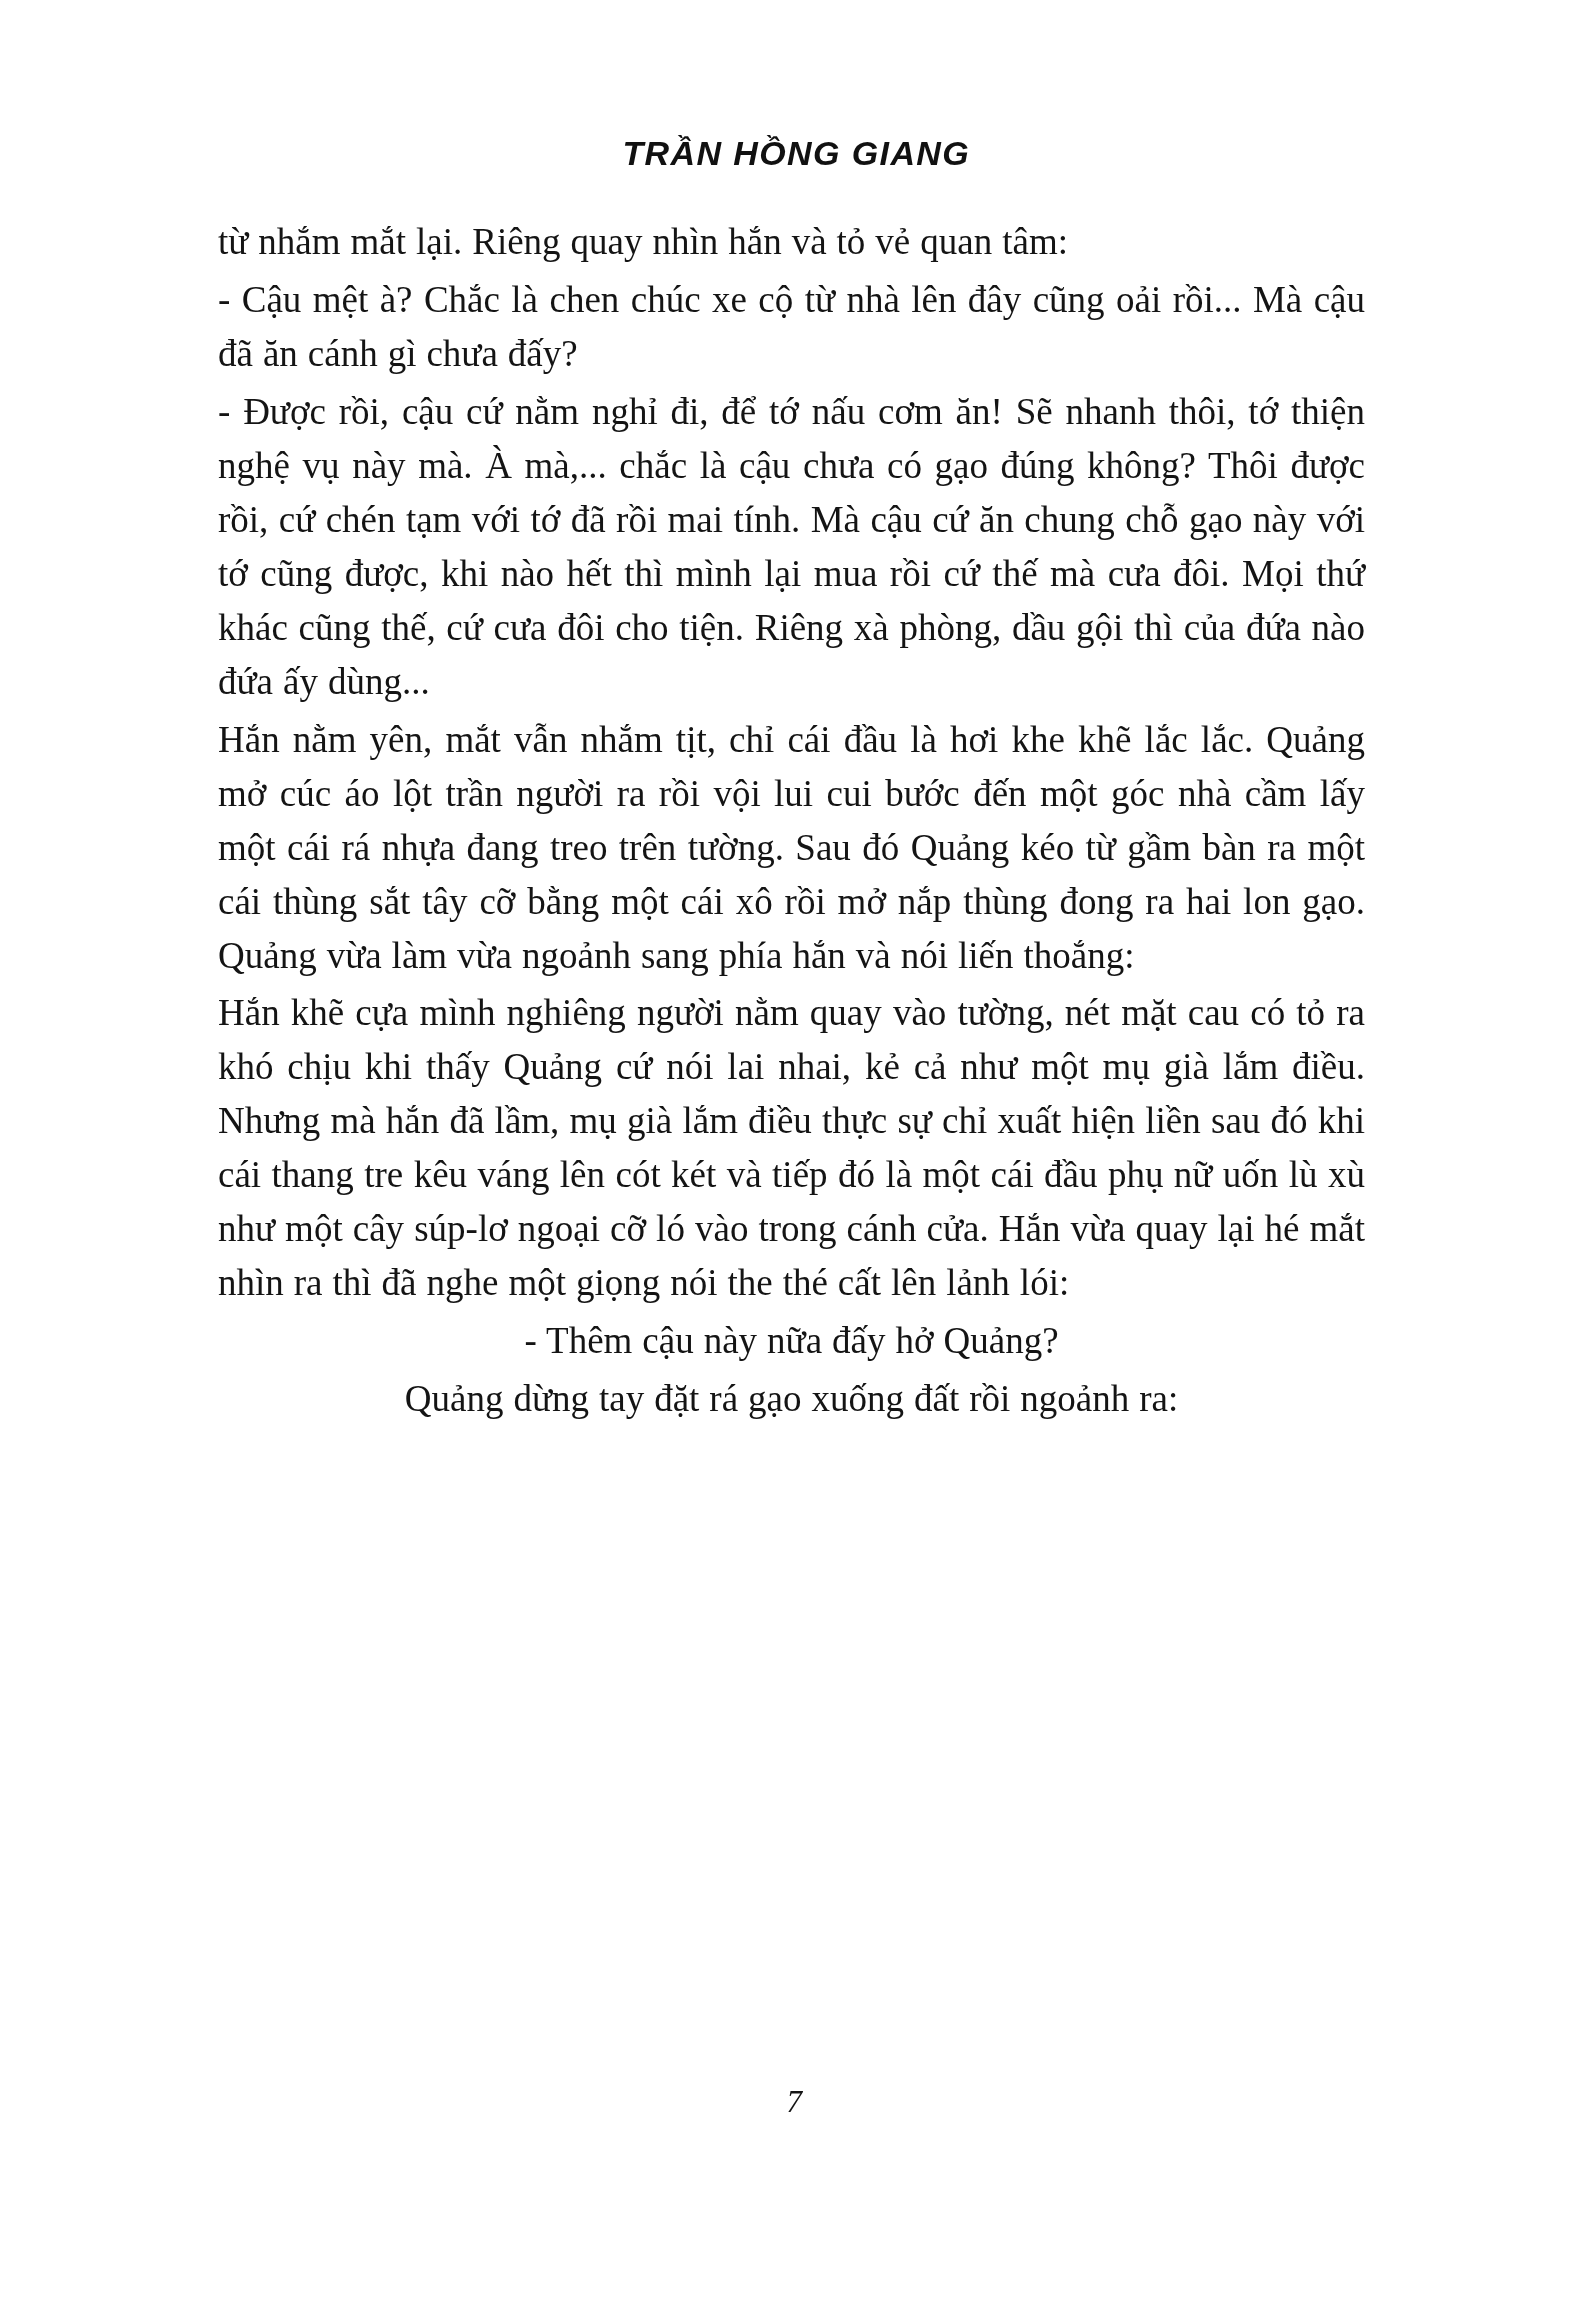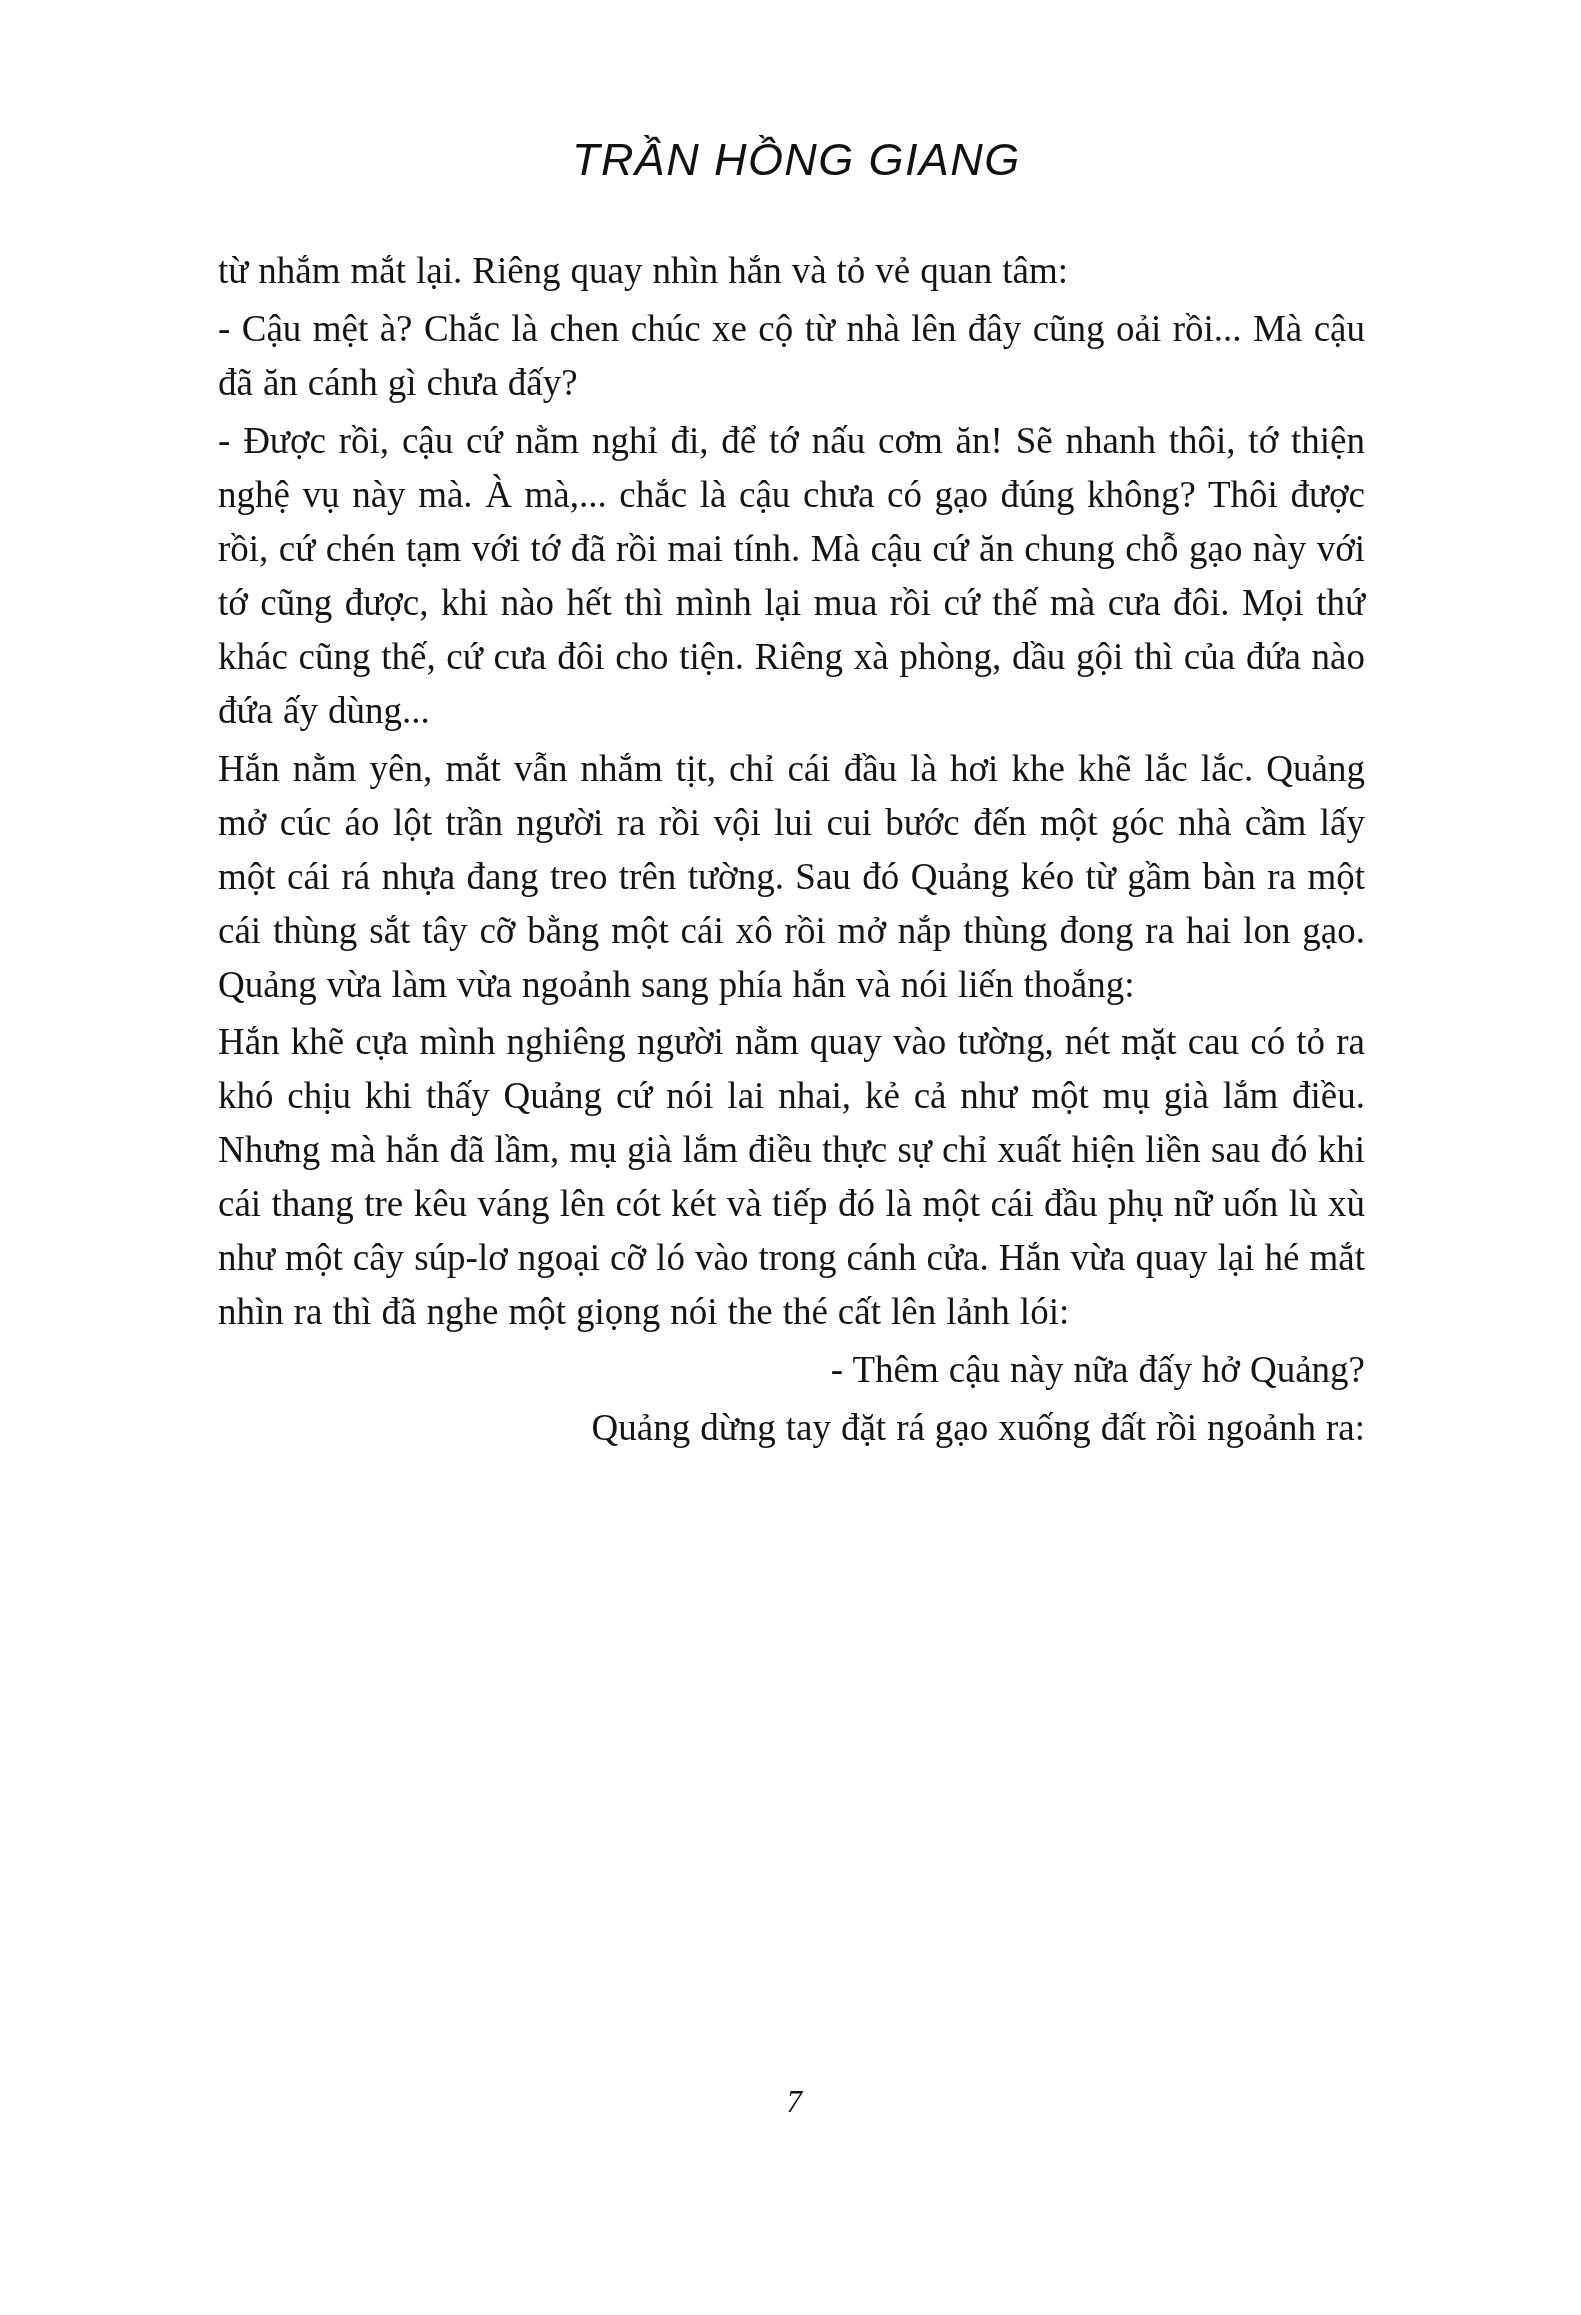--- a/index.html
+++ b/index.html
@@ -19,42 +19,42 @@
   .content {
     position: absolute;
     left: 218px;
     top: 134px;
     width: 1147px;
   }
   .running-head {
     text-align: center;
     font-family: "Liberation Sans", sans-serif;
     font-style: italic;
-    font-weight: normal;
-    font-size: 45px;
+    font-weight: bold;
+    font-size: 34px;
     letter-spacing: 1.4px;
     color: #111111;
-    margin: 0 0 58px 0;
+    margin: 0 0 42px 0;
     padding-left: 9.6px;
   }
   .body-text p {
     font-family: "Liberation Serif", serif;
     font-size: 37px;
     line-height: 1.46;
     color: #141414;
     margin: 0 0 3.8px 0;
     text-align: justify;
     text-justify: inter-word;
     word-spacing: 0.02em;
   }
   .body-text p:last-child {
     margin-bottom: 0;
   }
   .body-text p.nojust {
-    text-align: right;
+    text-align: center;
     font-family: Liberation Serif, serif;
   }
   .folio {
     position: absolute;
     left: 0;
     right: 0;
     top: 2084px;
     text-align: center;
     font-family: "Liberation Serif", serif;
     font-style: italic;

